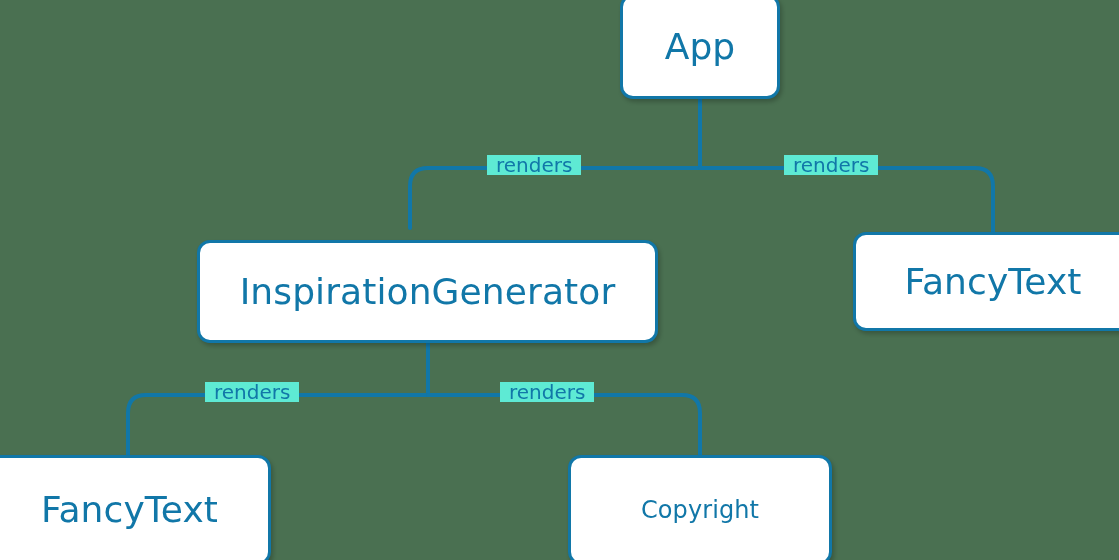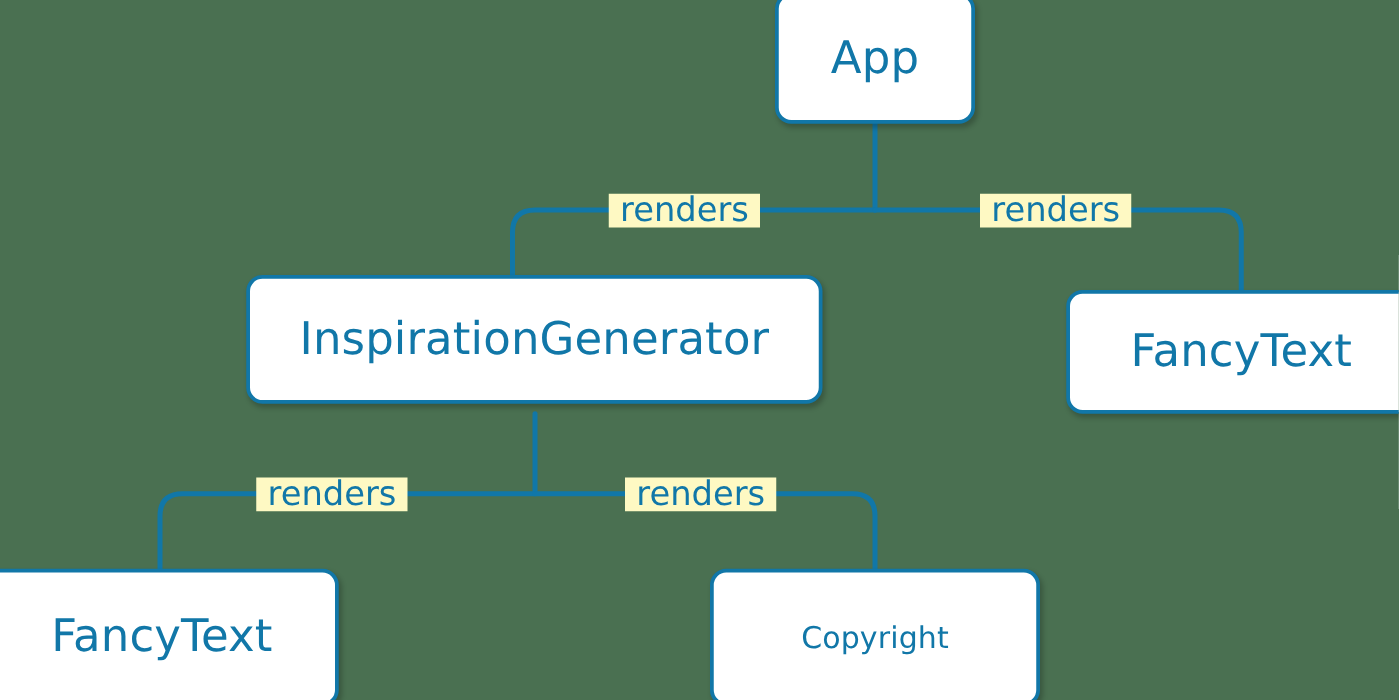--- a/index.html
+++ b/index.html
@@ -51,21 +51,21 @@
   #node-app {
     left: 620px;
     top: -6px;
     width: 160px;
     height: 105px;
   }
   #node-app .node-label { font-size: 36px; }
 
   #node-inspirationgenerator {
     left: 197px;
-    top: 220px;
+    top: 240px;
     width: 461px;
     height: 103px;
   }
   #node-inspirationgenerator .node-label { font-size: 36px; }
 
   #node-fancytext-right {
     left: 853px;
     top: 232px;
     width: 280px;
     height: 99px;
@@ -84,24 +84,24 @@
     left: 568px;
     top: 455px;
     width: 264px;
     height: 110px;
   }
   #node-copyright .node-label { font-size: 24px; }
 
   .edge-label {
     position: absolute;
     color: #1177a8;
-    font-size: 27px;
+    font-size: 20px;
     line-height: 1;
     white-space: nowrap;
-    background: #fef9c3;
+    background: #5eead4;
     padding: 0 9px;
   }
   #edge-label-app-inspiration { left: 487px; top: 155px; }
   #edge-label-app-fancytext   { left: 784px; top: 155px; }
   #edge-label-ig-fancytext    { left: 205px; top: 382px; }
   #edge-label-ig-copyright    { left: 500px; top: 382px; }
 </style>
 </head>
 <body>
 

